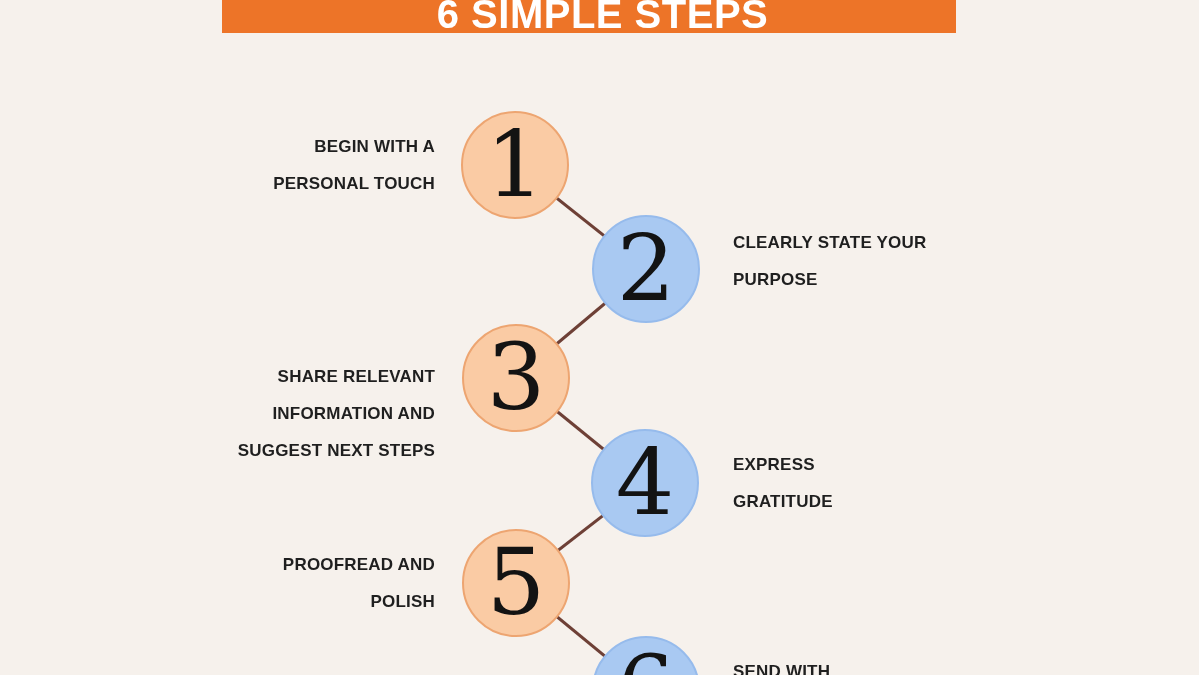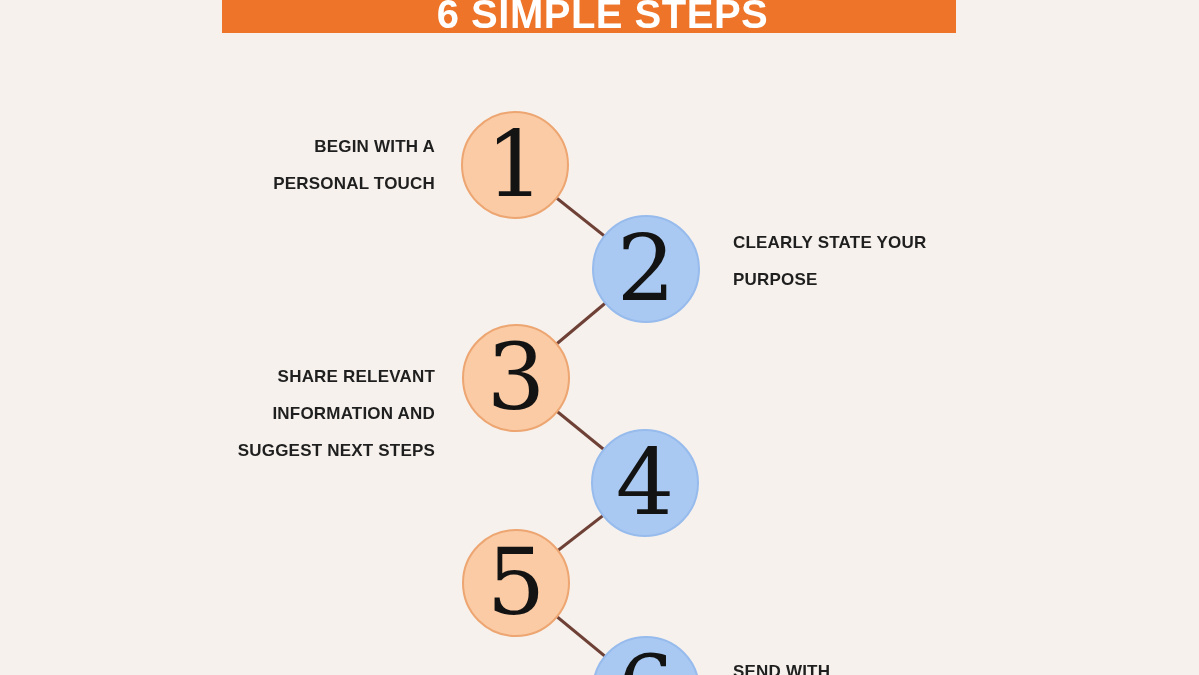--- a/index.html
+++ b/index.html
@@ -113,20 +113,24 @@
     <line class="connector" x1="516" y1="583" x2="646" y2="690"></line>
   </svg>
 
   <div class="label label-left l1">BEGIN WITH A
 PERSONAL TOUCH</div>
   <div class="label label-right l2">CLEARLY STATE YOUR
 PURPOSE</div>
   <div class="label label-left l3">SHARE RELEVANT
 INFORMATION AND
 SUGGEST NEXT STEPS</div>
+  <div class="label label-right l4">EXPRESS
+GRATITUDE</div>
+  <div class="label label-left l5">PROOFREAD AND
+POLISH</div>
   <div class="label label-right l6">SEND WITH</div>
 
   <div class="circle circle-orange c1">
     <span>1</span>
   </div>
   <div class="circle circle-blue c2">
     <span>2</span>
   </div>
   <div class="circle circle-orange c3">
     <span>3</span>

